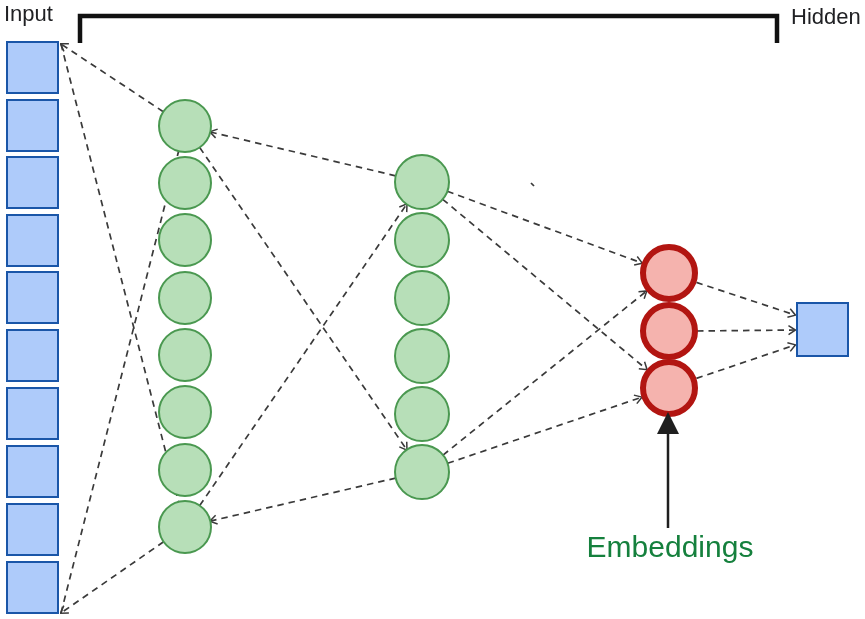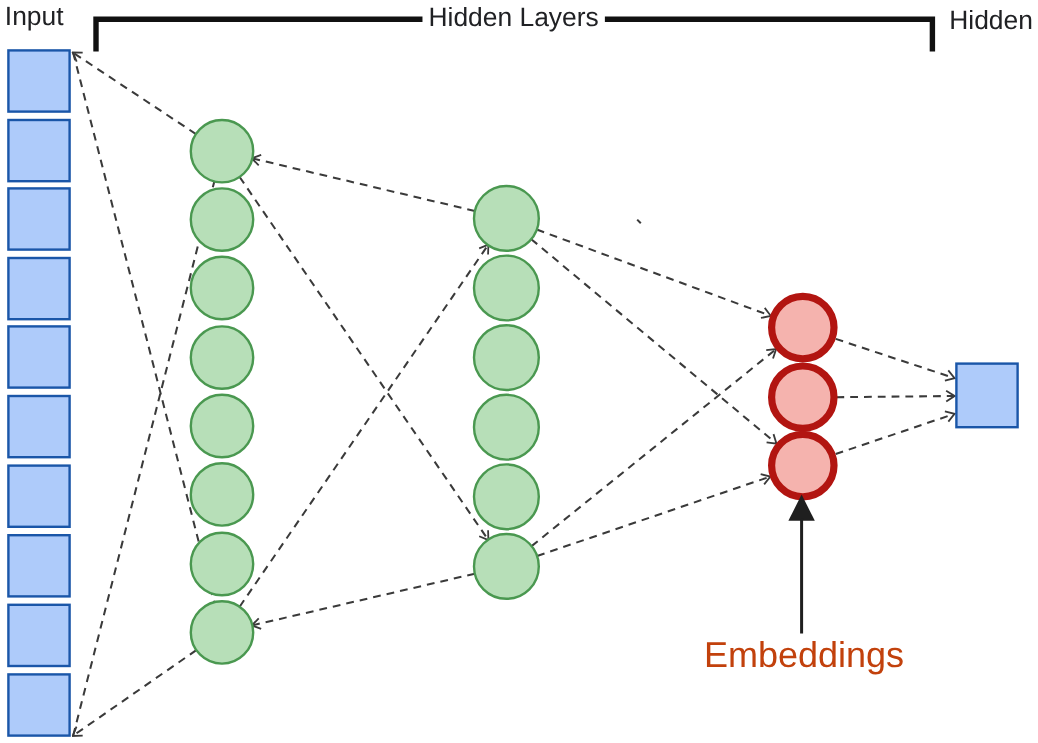--- a/index.html
+++ b/index.html
@@ -21,21 +21,21 @@
   .lbl-output{left:791px;top:4px;font-size:22px;}
   .lbl-hidden{
     left:428px;top:2px;font-size:22px;
     transform:translateX(-50%);
     background:#ffffff;
     padding:0 5px;
   }
   .lbl-embeddings{
     left:670px;top:530px;font-size:30px;
     transform:translateX(-50%);
-    color:#c2410c;
+    color:#15803d;
   }
 </style>
 </head>
 <body>
 
 <div id="stage">
   <svg id="net-svg" width="865" height="619" viewBox="0 0 865 619" xmlns="http://www.w3.org/2000/svg">
     <defs>
       <marker id="arrow" viewBox="-9 -6 10 12" markerWidth="10" markerHeight="12" markerUnits="userSpaceOnUse" refX="-0.5" refY="0" orient="auto">
         <path d="M -7 -4.5 L 0 0 L -7 4.5" fill="none" stroke="#3a3a3a" stroke-width="1.5"></path>
@@ -92,16 +92,15 @@
         <circle cx="669" cy="388" r="26" fill="#f5b3ae" stroke="#b21511" stroke-width="6"></circle>
         <rect x="797" y="303" width="51" height="53" fill="#aecbfa" stroke="#1a56a8" stroke-width="2"></rect>
       </g>
     <g id="g-pointer">
         <polygon points="668,412 657,434 679,434" fill="#1f1f1f"></polygon>
         <line x1="668" y1="432" x2="668" y2="528" stroke="#1f1f1f" stroke-width="2.5"></line>
       </g>
   </svg>
 
   <div class="lbl lbl-input">Input</div>
-  <div class="lbl lbl-hidden">Hidden Layers</div>
   <div class="lbl lbl-output">Hidden</div>
   <div class="lbl lbl-embeddings">Embeddings</div>
 </div>
 
 </body></html>

